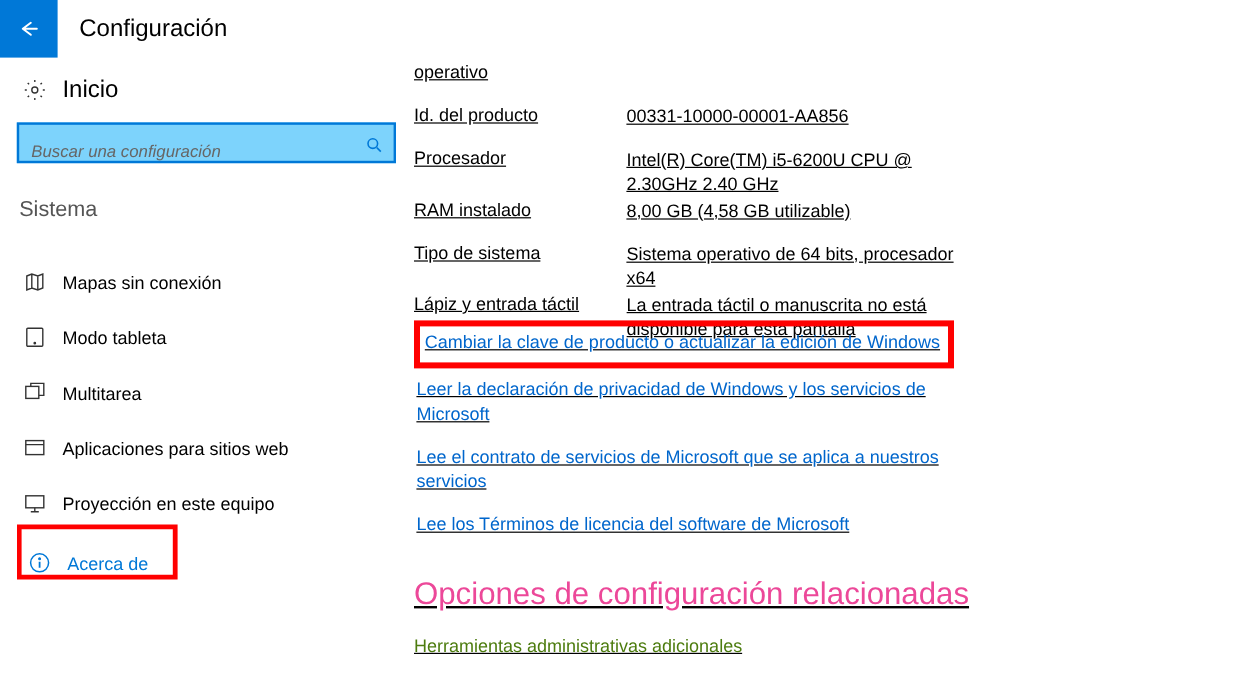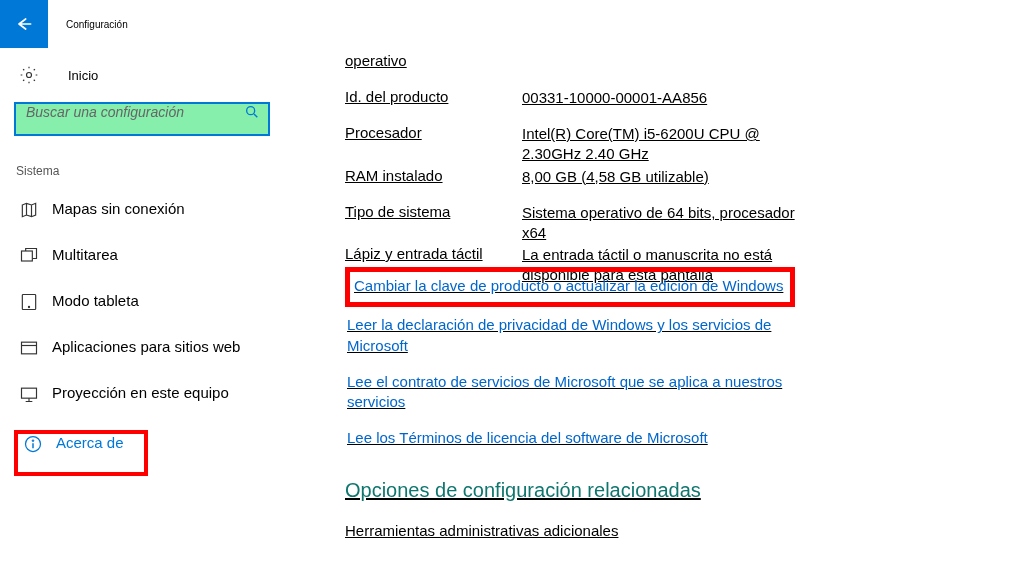--- a/index.html
+++ b/index.html
@@ -3,60 +3,60 @@
   <meta charset="utf-8">
   <style>
     * { margin: 0; padding: 0; box-sizing: border-box; font-family: "Segoe UI", Arial, sans-serif; }
     body { width: 1032px; height: 574px; background: #fff; overflow: hidden; position: relative; }
 
     
     .topbar { height: 48px; display: flex; align-items: center; }
     .back-btn { width: 48px; height: 48px; background: #0078d7; color: #fff;
                 display: flex; align-items: center; justify-content: center; }
     .back-btn svg { width: 20px; height: 20px; stroke: #fff; }
-    .app-title { margin-left: 18px; font-size: 10px; color: #000; }
+    .app-title { margin-left: 18px; font-size: 20px; color: #000; }
 
     .columns { display: flex; height: calc(574px - 48px); }
 
     
     .sidebar { width: 345px; padding-left: 14px; padding-top: 10px; flex-shrink: 0; }
     .home-row { display: flex; align-items: center; height: 34px; }
     .home-row .icon { width: 22px; display: flex; justify-content: center; margin-left: 4px; }
-    .home-row .label { margin-left: 28px; font-size: 13px; color: #000; }
-
-    .search-box { margin-top: 10px; width: 256px; height: 34px; border: 2px solid #0078d7;
-                  background: #86efac; display: flex; align-items: flex-start; padding: 0 8px 0 10px; }
+    .home-row .label { margin-left: 12px; font-size: 20px; color: #000; }
+
+    .search-box { margin-top: 10px; width: 316px; height: 34px; border: 2px solid #0078d7;
+                  background: #7dd3fc; display: flex; align-items: flex-end; padding: 0 8px 0 10px; }
     .search-box input { flex: 1; border: none; outline: none; font-size: 14px; color: #555; font-style: italic; background: transparent; }
     .search-box input::placeholder { color: #666; font-style: italic; }
     .search-icon svg { width: 16px; height: 16px; }
 
-    .section-title { margin-top: 28px; font-size: 12px; color: #555; margin-left: 2px; }
+    .section-title { margin-top: 28px; font-size: 18px; color: #555; margin-left: 2px; }
 
     .nav-list { margin-top: 22px; }
-    .nav-item { display: flex; align-items: flex-start; height: 38px; margin-bottom: 8px; padding-left: 4px; padding-right: 6px; }
+    .nav-item { display: flex; align-items: flex-end; height: 38px; margin-bottom: 8px; padding-left: 4px; padding-right: 6px; }
     .nav-item .icon { width: 22px; display: flex; justify-content: center; align-items: center; }
     .nav-item .label { margin-left: 12px; font-size: 15px; color: #000; }
     .nav-item.active .label { color: #0078d7; }
     .nav-item.active .icon svg { stroke: #0078d7; }
     .hl-red-small { box-shadow: inset 0 0 0 4px #f00; width: 134px; height: 46px; display: flex; align-items: center; padding-left: 4px; }
 
     
     .main { flex: 1; padding-right: 40px; padding-top: 2px; padding-bottom: 6px; overflow: visible; text-decoration: underline; }
     .spec-table { }
     .spec-row { display: flex; align-items: flex-start; min-height: 36px; padding-top: 2px; }
     .spec-key { width: 177px; font-size: 15px; color: #000; flex-shrink: 0; }
     .spec-val { font-size: 15px; color: #000; max-width: 300px; line-height: 1.35; }
 
     .link-block { margin-top: 8px; }
     .link { color: #0066cc; font-size: 15px; display: block; padding: 8px 2px; max-width: 450px; line-height: 1.35; }
     .link-boxed { border: 5px solid #f00; padding: 4px 6px 6px 4px; width: 450px; }
     .link-boxed .link { padding: 0; }
 
-    .related-header { margin-top: 22px; font-size: 20px; font-weight: 400; color: #0f766e; }
-    .related-link { color: #000000; font-size: 15px; display: block; margin-top: 20px; }
+    .related-header { margin-top: 22px; font-size: 26px; font-weight: 400; color: #ec4899; }
+    .related-link { color: #4d7c0f; font-size: 15px; display: block; margin-top: 20px; }
 
     
     .ico { stroke: #333; stroke-width: 1.4; fill: none; }
   </style>
 </head>
 <body>
 
 <div class="topbar">
   <div class="back-btn">
     <svg viewBox="0 0 24 24">
@@ -99,35 +99,35 @@
           <svg width="20" height="20" viewBox="0 0 24 24" class="ico">
               <path d="M4 6 L9 4 L15 6 L20 4 V18 L15 20 L9 18 L4 20 Z M9 4 V18 M15 6 V20"></path>
             </svg>
         </span>
         <span class="label">Mapas sin conexión</span>
       </div>
 
       <div class="nav-item">
         <span class="icon">
           <svg width="20" height="20" viewBox="0 0 24 24" class="ico">
+              <rect x="4" y="3" width="16" height="18" rx="1"></rect>
+              <circle cx="12" cy="18" r="0.7" fill="#333"></circle>
+            </svg>
+        </span>
+        <span class="label">Modo tableta</span>
+      </div>
+
+      <div class="nav-item">
+        <span class="icon">
+          <svg width="20" height="20" viewBox="0 0 24 24" class="ico">
               <rect x="3" y="6" width="13" height="12"></rect>
               <path d="M8 6 V3 H21 V15 H16"></path>
             </svg>
         </span>
         <span class="label">Multitarea</span>
-      </div>
-
-      <div class="nav-item">
-        <span class="icon">
-          <svg width="20" height="20" viewBox="0 0 24 24" class="ico">
-              <rect x="4" y="3" width="16" height="18" rx="1"></rect>
-              <circle cx="12" cy="18" r="0.7" fill="#333"></circle>
-            </svg>
-        </span>
-        <span class="label">Modo tableta</span>
       </div>
 
       <div class="nav-item">
         <span class="icon">
           <svg width="20" height="20" viewBox="0 0 24 24" class="ico">
               <rect x="3" y="5" width="18" height="14"></rect>
               <path d="M3 9 H21"></path>
             </svg>
         </span>
         <span class="label">Aplicaciones para sitios web</span>

